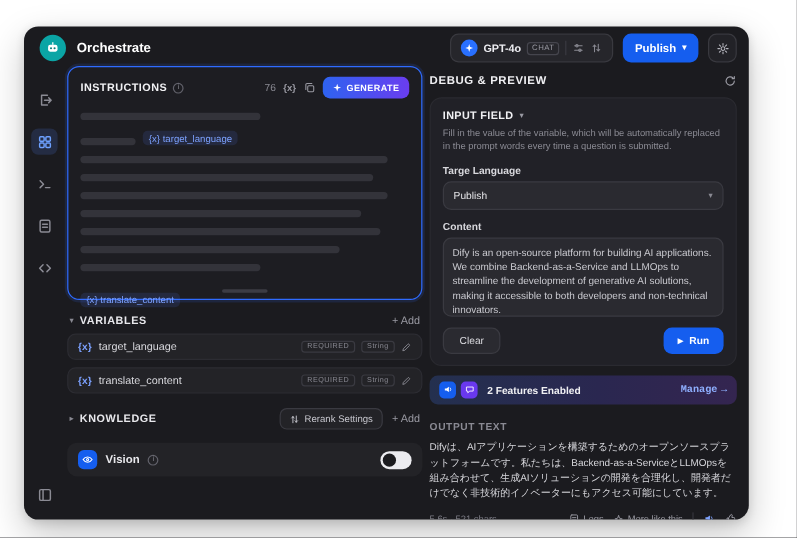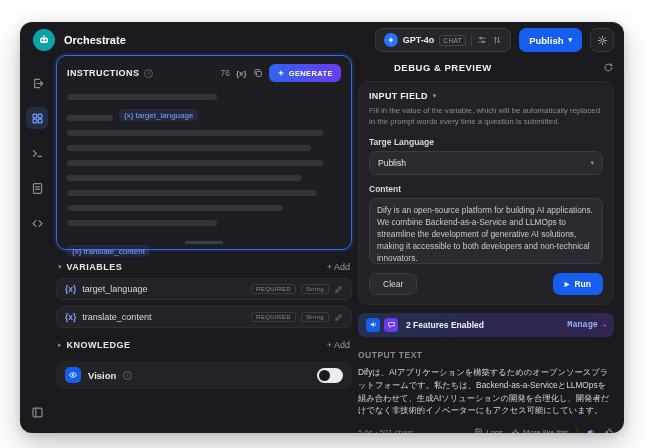--- a/index.html
+++ b/index.html
@@ -65,21 +65,21 @@
   .mini-ico { color:#8a8a93; display:flex; }
 
   .vision-row { display:flex; align-items:center; gap:7px; height:28px; background:#232327; border-radius:8px; padding:0 9px; margin-top:11px; }
   .vision-icon { width:16px; height:16px; border-radius:5px; background:#155eef; display:flex; align-items:center; justify-content:center; }
   .vision-label { font-size:9.5px; font-weight:600; color:#e8e8ec; }
   .toggle { margin-left:auto; width:26px; height:15px; border-radius:8px; background:#ececf0; position:relative; }
   .toggle-knob { position:absolute; left:2px; top:2px; width:11px; height:11px; border-radius:50%; background:#1b1b1f; }
 
   
   .right-col { position:absolute; left:338px; top:40px; width:256px; }
-  .debug-head { display:flex; align-items:flex-end;margin-left:36px; }
+  .debug-head { display:flex; align-items:flex-end; }
   .debug-title { font-size:9.5px; font-weight:bold; letter-spacing:.5px; color:#f0f0f3; }
   .debug-head .icon-btn { margin-left:auto; }
 
   .input-card { margin-top:8px; background:#212127; border:1px solid #2a2a30; border-radius:10px; padding:9px 10px; }
   .if-head { display:flex; align-items:center; gap:5px; }
   .if-title { font-size:9px; font-weight:bold; letter-spacing:.3px; color:#f0f0f3; }
   .if-desc { margin-top:5px; font-size:7.8px; line-height:1.4; color:#8a8a93; }
   .fld-label { margin-top:9px; font-size:8.5px; font-weight:600; color:#d8d8dd; }
   .select { margin-top:4px; height:24px; background:#2a2a30; border:1px solid #3a3a41; border-radius:7px; display:flex; align-items:center; padding:0 8px; font-size:8.5px; color:#e4e4e7; }
   .select .chev { margin-left:auto; color:#8a8a93; }
@@ -281,20 +281,27 @@
               <path d="M3 13l.8-3L10.5 3.3a1.2 1.2 0 0 1 1.7 0l.5.5a1.2 1.2 0 0 1 0 1.7L6 12.2z"></path>
             </svg>
         </span>
       </span>
     </div>
 
     <div class="sec-head">
       <span class="sec-chev">▸</span>
       <span class="sec-title">KNOWLEDGE</span>
       <span class="sec-actions">
+        <button class="rerank-btn">
+          <svg width="9" height="9" viewBox="0 0 16 16" fill="none" stroke="currentColor" stroke-width="1.4" stroke-linecap="round" stroke-linejoin="round">
+              <path d="M5.5 13V4M5.5 4 3.6 6M5.5 4l1.9 2"></path>
+              <path d="M10.5 3v9M10.5 12l-1.9-2M10.5 12l1.9-2"></path>
+            </svg>
+          <span>Rerank Settings</span>
+        </button>
         <button class="add-btn">+ Add</button>
       </span>
     </div>
 
     <div class="vision-row">
       <span class="vision-icon">
         <svg width="10" height="10" viewBox="0 0 16 16" fill="none" stroke="#ffffff" stroke-width="1.4">
             <path d="M2 8s2.2-3.6 6-3.6S14 8 14 8s-2.2 3.6-6 3.6S2 8 2 8z"></path>
             <circle cx="8" cy="8" r="1.4"></circle>
           </svg>

